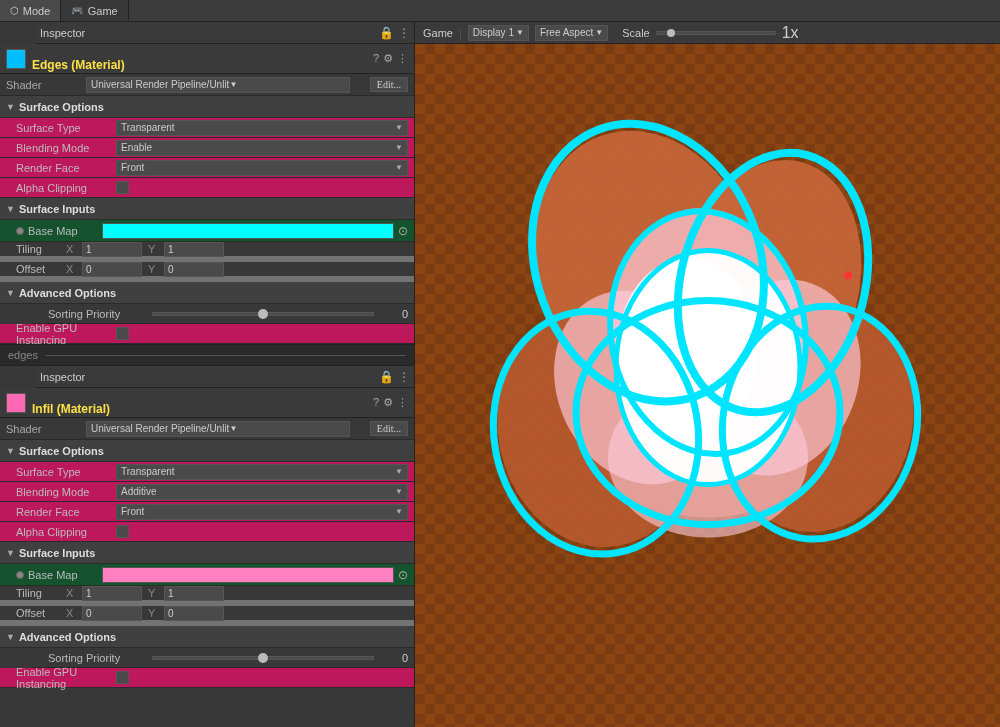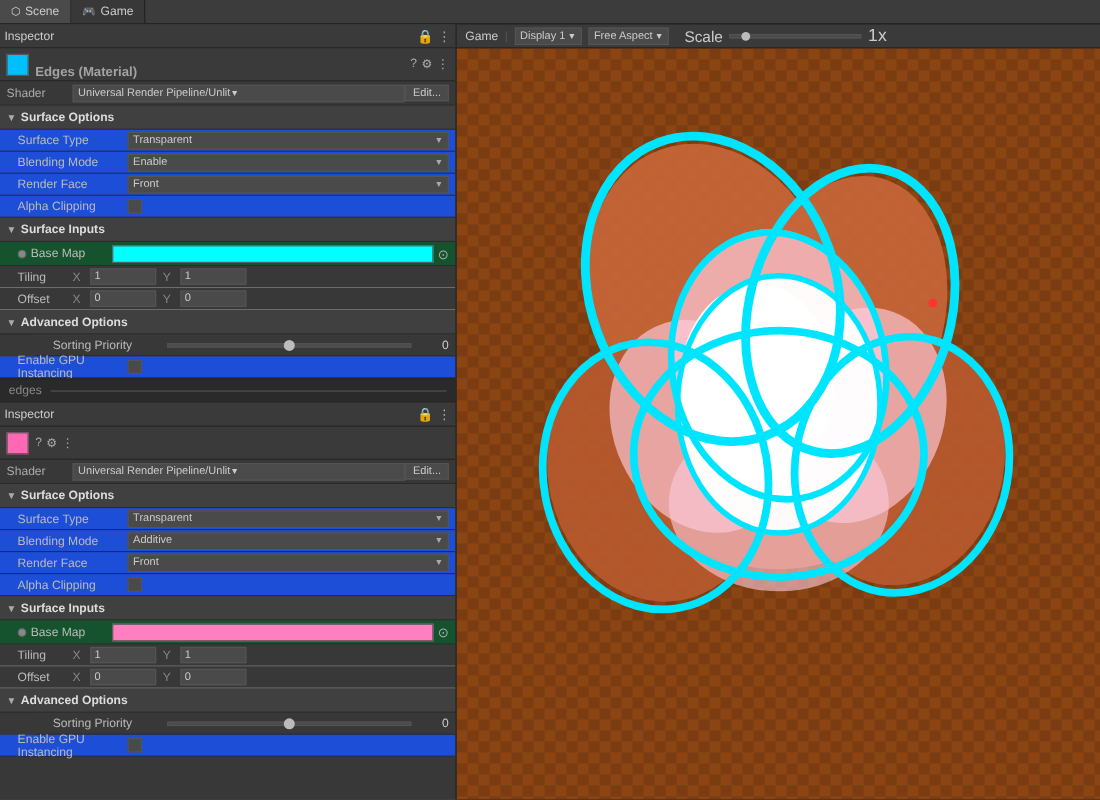--- a/index.html
+++ b/index.html
@@ -59,20 +59,21 @@
     }
 
     .inspector-titlebar {
       display: flex;
       align-items: center;
       height: 22px;
       background: #3a3a3a;
       border-bottom: 1px solid #222;
       padding: 0 4px;
       gap: 4px;
+      margin-left: 36px;
     }
     .inspector-title {
       font-size: 11px;
       color: #ccc;
       flex: 1;
     }
     .lock-icon, .more-icon {
       font-size: 12px;
       color: #aaa;
       cursor: pointer;
@@ -89,38 +90,38 @@
     }
     .material-swatch {
       width: 20px;
       height: 20px;
       border: 1px solid #555;
     }
     .material-name {
       flex: 1;
       font-size: 12px;
       font-weight: bold;
-      color: #a3a3a3;
+      color: #fde047;
       margin-top: 12px;
     }
     .material-icons {
       display: flex;
       gap: 4px;
       color: #aaa;
       font-size: 11px;
     }
 
     .shader-row {
       display: flex;
       align-items: center;
       height: 22px;
       padding: 0 6px;
       background: #383838;
       border-bottom: 1px solid #2a2a2a;
-      gap: 0;
+      gap: 20px;
     }
     .shader-label {
       width: 60px;
       color: #aaa;
       font-size: 11px;
     }
     .shader-dropdown {
       flex: 1;
       height: 16px;
       background: #4a4a4a;
@@ -131,20 +132,21 @@
       display: flex;
       align-items: center;
     }
     .edit-btn {
       background: #4a4a4a;
       border: 1px solid #555;
       color: #ccc;
       font-size: 10px;
       padding: 1px 6px;
       cursor: pointer;
+      font-family: Liberation Serif, serif;
     }
 
     
     .section-header {
       display: flex;
       align-items: center;
       height: 22px;
       padding: 0 6px;
       background: #404040;
       border-bottom: 1px solid #2a2a2a;
@@ -161,21 +163,21 @@
       color: #ddd;
     }
 
     
     .prop-row {
       display: flex;
       align-items: center;
       height: 20px;
       padding: 0 6px 0 16px;
       border-bottom: 1px solid #2a2a2a;
-      background: #1d4ed8;
+      background: #be185d;
     }
     .prop-label {
       width: 100px;
       color: #bbb;
       font-size: 11px;
     }
     .prop-value {
       flex: 1;
     }
     .dropdown-field {
@@ -237,21 +239,21 @@
       color: #aaa;
       cursor: pointer;
     }
 
     
     .tiling-row {
       display: flex;
       align-items: center;
       height: 20px;
       padding: 0 6px 0 16px;
-      border-bottom: 1px solid #737373;
+      border-bottom: 6px solid #737373;
       background: #383838;
     }
     .tiling-label {
       width: 50px;
       color: #bbb;
       font-size: 11px;
     }
     .xy-group {
       display: flex;
       gap: 6px;
@@ -360,21 +362,21 @@
       color: #ccc;
       font-size: 10px;
       height: 16px;
       padding: 0 4px;
       display: flex;
       align-items: center;
       gap: 2px;
       cursor: pointer;
     }
     .scale-label {
-      font-size: 14px;
+      font-size: 11px;
       color: #ccc;
       margin-left: 8px;
     }
     .scale-slider {
       width: 120px;
       height: 4px;
       background: #4a4a4a;
       border: 1px solid #555;
       position: relative;
     }
@@ -423,21 +425,21 @@
     .left-panel::-webkit-scrollbar { width: 8px; }
     .left-panel::-webkit-scrollbar-track { background: #2a2a2a; }
     .left-panel::-webkit-scrollbar-thumb { background: #555; }
   </style>
 </head>
 <body>
 
 <div class="top-bar">
   <div class="tab-scene">
     <span style="font-size:10px;">⬡</span>
-    <span>Scene</span>
+    <span>Mode</span>
   </div>
   <div class="tab-game">
     <span style="font-size:10px;">🎮</span>
     <span>Game</span>
   </div>
 </div>
 
 <div class="main-layout">
 
   <div class="left-panel">
@@ -573,20 +575,21 @@
     <div class="inspector-panel">
 
       <div class="inspector-titlebar">
         <span class="inspector-title">Inspector</span>
         <span class="lock-icon">🔒</span>
         <span class="more-icon">⋮</span>
       </div>
 
       <div class="material-header">
         <div class="material-swatch" style="background:#ff69b4;"></div>
+        <span class="material-name">Infil (Material)</span>
         <div class="material-icons">
           <span>?</span>
           <span>⚙</span>
           <span>⋮</span>
         </div>
       </div>
 
       <div class="shader-row">
         <span class="shader-label">Shader</span>
         <div class="shader-dropdown">

